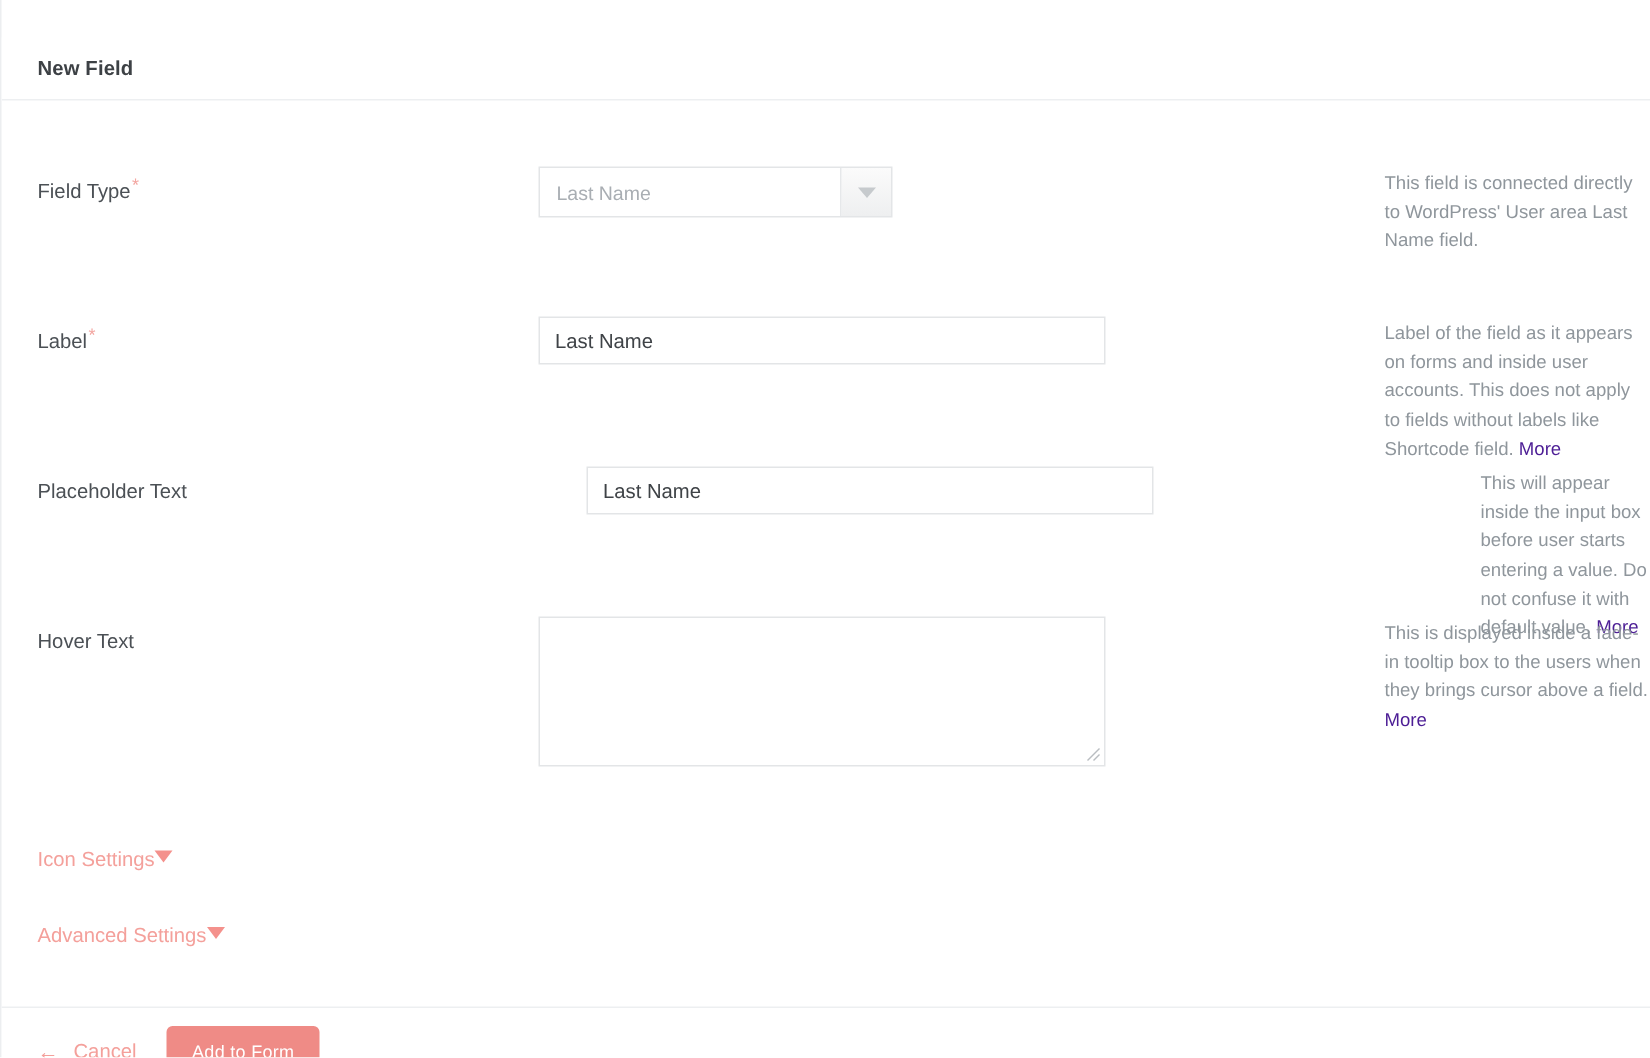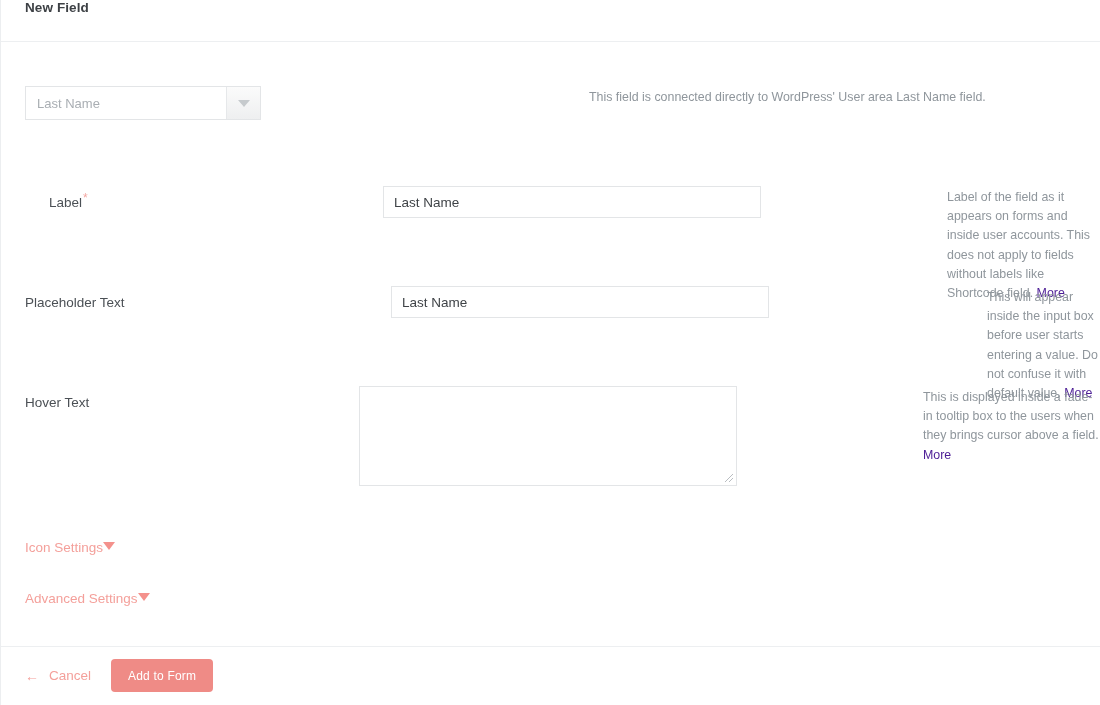--- a/index.html
+++ b/index.html
@@ -20,23 +20,24 @@
     background: #ffffff;
     border-left: 1px solid #eceef0;
     overflow: hidden;
   }
 
   
   #header {
     height: 42px;
     border-bottom: 1px solid #edeff1;
     display: flex;
-    align-items: flex-start;
+    align-items: center;
     padding-left: 24px;
     background: #ffffff;
+    margin-top: 25px;
   }
   #header .title {
     font-size: 13.5px;
     font-weight: bold;
     color: #3d4145;
     letter-spacing: .1px;
   }
 
   
   #body {
@@ -224,34 +225,37 @@
 
 <div id="panel">
 
   <div id="header">
     <div class="title">New Field</div>
   </div>
 
   <div id="body">
 
     <div class="row" style="height:100px;">
+      <div class="row-label">
+        <span>Field Type</span><span class="req">*</span>
+      </div>
       <div class="row-control">
         <div class="select-wrap">
           <div class="sel-text">Last Name</div>
           <div class="sel-btn">
             <span class="caret-down"></span>
           </div>
         </div>
       </div>
       <div class="row-help">
         <span>This field is connected directly to WordPress' User area Last Name field.</span>
       </div>
     </div>
 
-    <div class="row" style="height:100px;margin-left:24px;">
+    <div class="row" style="height:100px;">
       <div class="row-label">
         <span>Label</span><span class="req">*</span>
       </div>
       <div class="row-control">
         <input class="text-input" type="text" value="Last Name" style="">
       </div>
       <div class="row-help">
         <span>Label of the field as it appears on forms and inside user accounts. This does not apply to fields without labels like Shortcode field.</span>
         <span class="more">More</span>
       </div>

